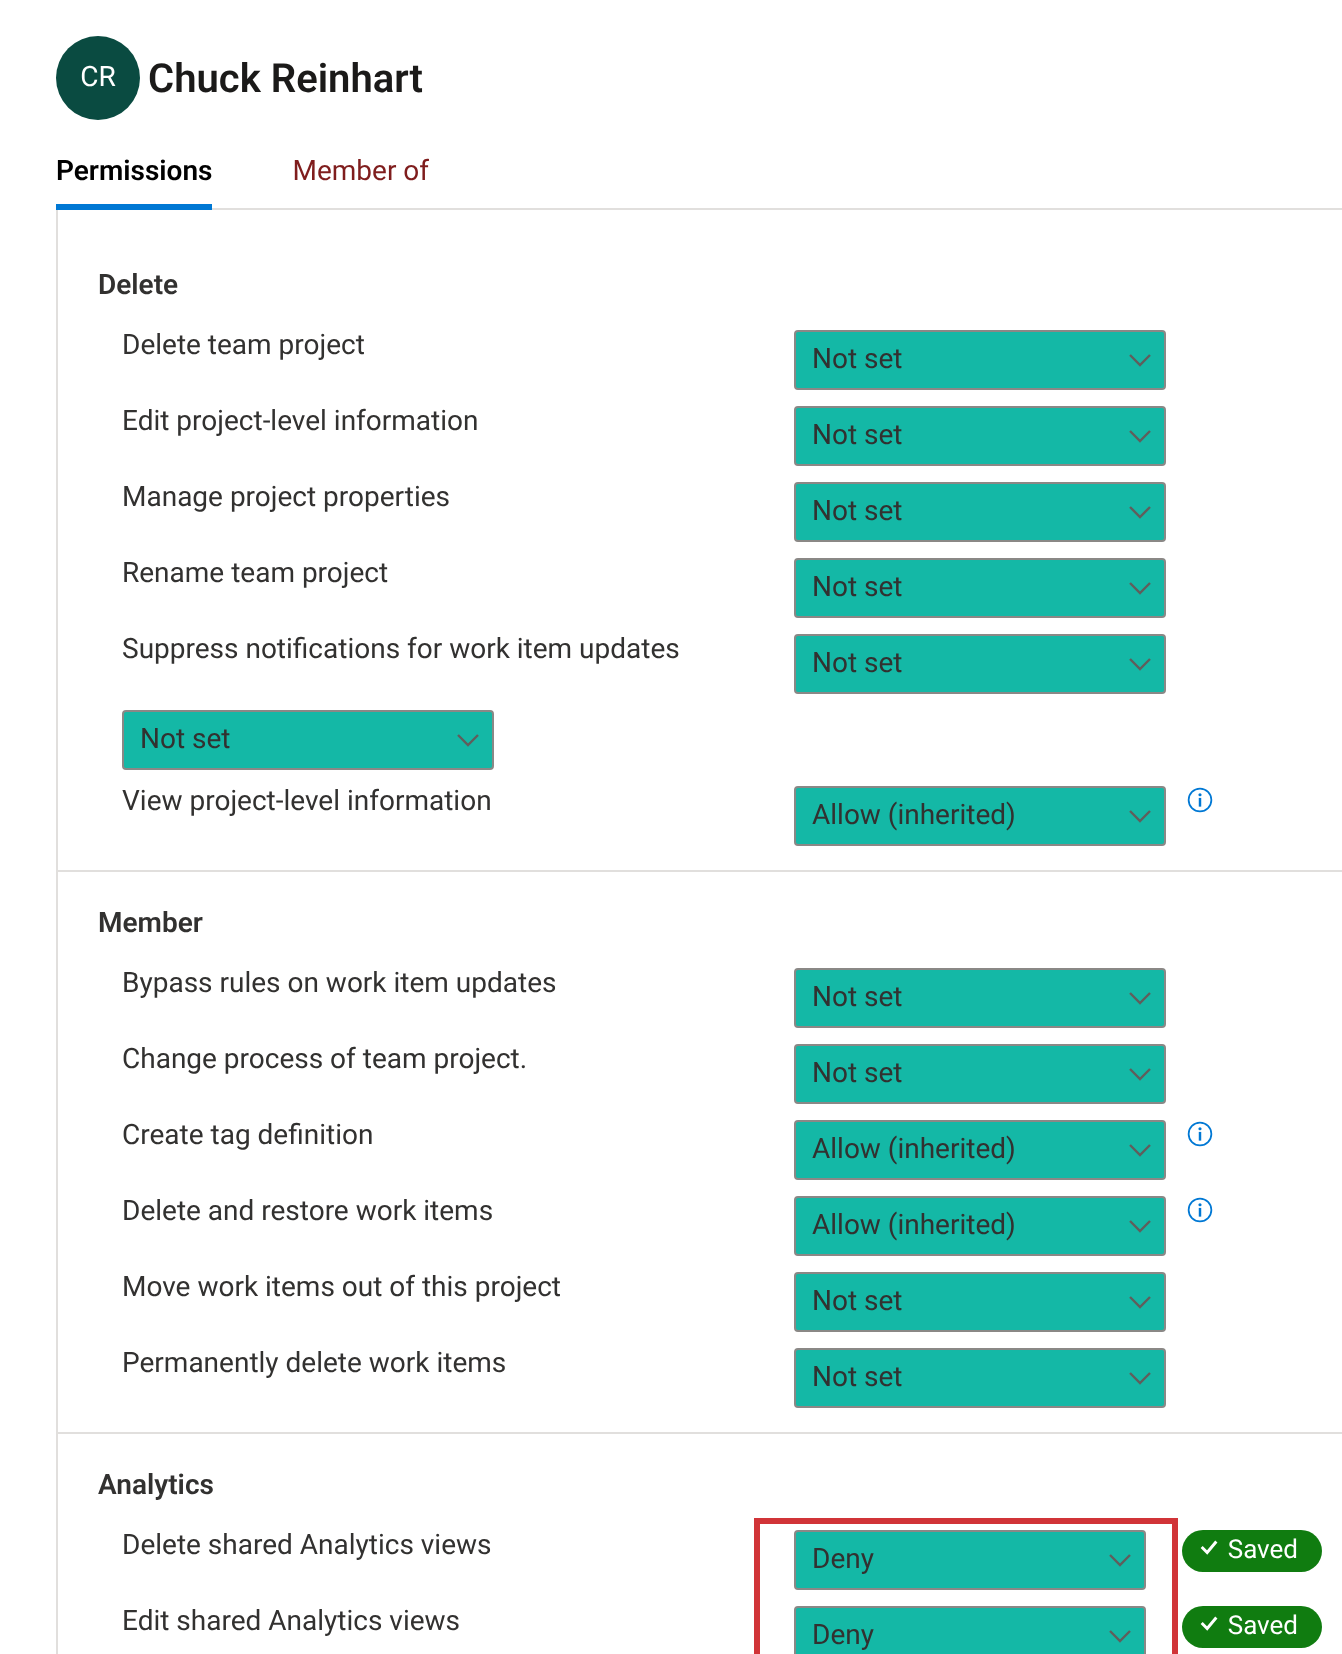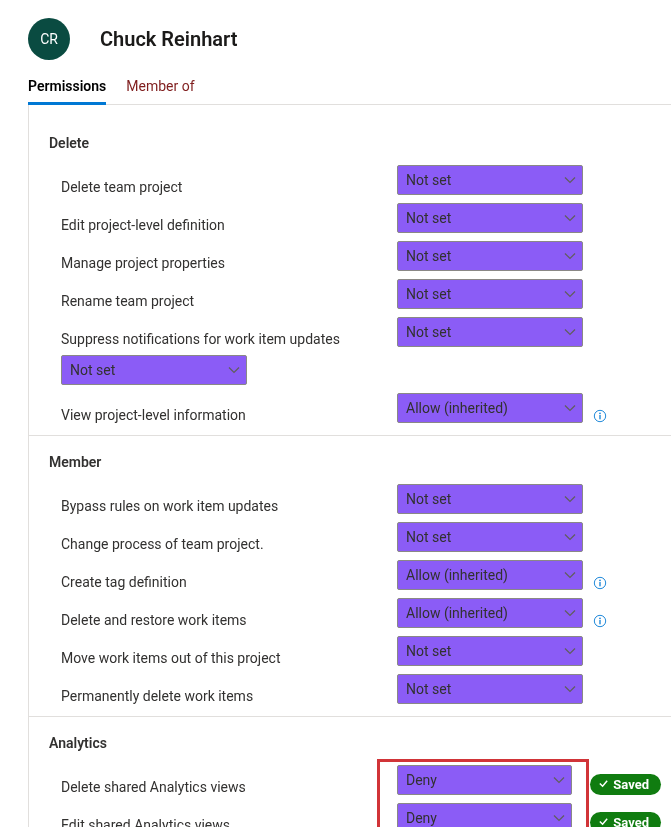--- a/index.html
+++ b/index.html
@@ -7,21 +7,21 @@
     font-family: "Segoe UI", -apple-system, BlinkMacSystemFont, Roboto, sans-serif;
     font-size: 14px;
     color: #323130;
     background: #ffffff;
     width: 671px;
   }
   .header {
     display: flex;
     align-items: center;
     padding: 18px 0 12px 28px;
-    gap: 30px;
+    gap: 4px;
   }
   .avatar {
     width: 42px;
     height: 42px;
     border-radius: 50%;
     background: #0a4b41;
     color: #ffffff;
     display: flex;
     align-items: center;
     justify-content: center;
@@ -29,21 +29,21 @@
     font-weight: 400;
     flex-shrink: 0;
   }
   .title {
     font-size: 20px;
     font-weight: 600;
     color: #1b1a19;
   }
   .tabs {
     display: flex;
-    gap: 20px;
+    gap: 40px;
     padding: 0 0 0 28px;
   }
   .tab {
     font-size: 14px;
     padding: 6px 0 8px 0;
     cursor: pointer;
     border-bottom: 3px solid transparent;
     margin-bottom: -1px;
   }
   .tab.active {
@@ -69,39 +69,39 @@
     font-size: 14px;
     padding: 10px 0 10px 20px;
   }
   .divider {
     height: 1px;
     background: #e1dfdd;
     margin: 8px 0 8px 0;
   }
   .perm-row {
     display: flex;
-    align-items: flex-end;
+    align-items: flex-start;
     padding: 4px 10px 4px 32px;
     min-height: 36px;
   }
   .perm-label {
     flex: 0 0 336px;
     font-size: 14px;
     color: #323130;
   }
   .perm-select {
     width: 186px;
     height: 30px;
     border: 1px solid #8a8886;
     display: flex;
     align-items: center;
     justify-content: space-between;
     padding: 0 6px 0 8px;
     font-size: 14px;
-    background: #8b5cf6;
+    background: #14b8a6;
     cursor: pointer;
     border-radius: 2px;
   }
   .chevron {
     display: inline-flex;
   }
   .chevron svg { width: 12px; height: 12px; }
   .info-icon {
     margin-left: 10px;
     color: #0078d4;
@@ -112,21 +112,21 @@
   .saved-badge {
     margin-left: 18px;
     background: #107c10;
     color: #fff;
     border-radius: 14px;
     padding: 3px 12px 3px 8px;
     font-size: 13px;
     display: inline-flex;
     align-items: center;
     gap: 4px;
-    font-weight: 700;
+    font-weight: 400;
   }
   .saved-badge svg { width: 11px; height: 11px; }
   .highlight-box {
     position: absolute;
     border: 3px solid #d13438;
     pointer-events: none;
   }
   .rows-wrap {
     position: relative;
   }
@@ -161,21 +161,21 @@
       <span>Not set</span>
       <span class="chevron">
             <svg viewBox="0 0 12 12">
               <path d="M1 3.5 L6 8.5 L11 3.5" fill="none" stroke="#605e5c" stroke-width="1.2"></path>
             </svg>
           </span>
     </div>
   </div>
 
   <div class="perm-row">
-    <div class="perm-label">Edit project-level definition</div>
+    <div class="perm-label">Edit project-level information</div>
     <div class="perm-select">
       <span>Not set</span>
       <span class="chevron">
             <svg viewBox="0 0 12 12">
               <path d="M1 3.5 L6 8.5 L11 3.5" fill="none" stroke="#605e5c" stroke-width="1.2"></path>
             </svg>
           </span>
     </div>
   </div>
 

